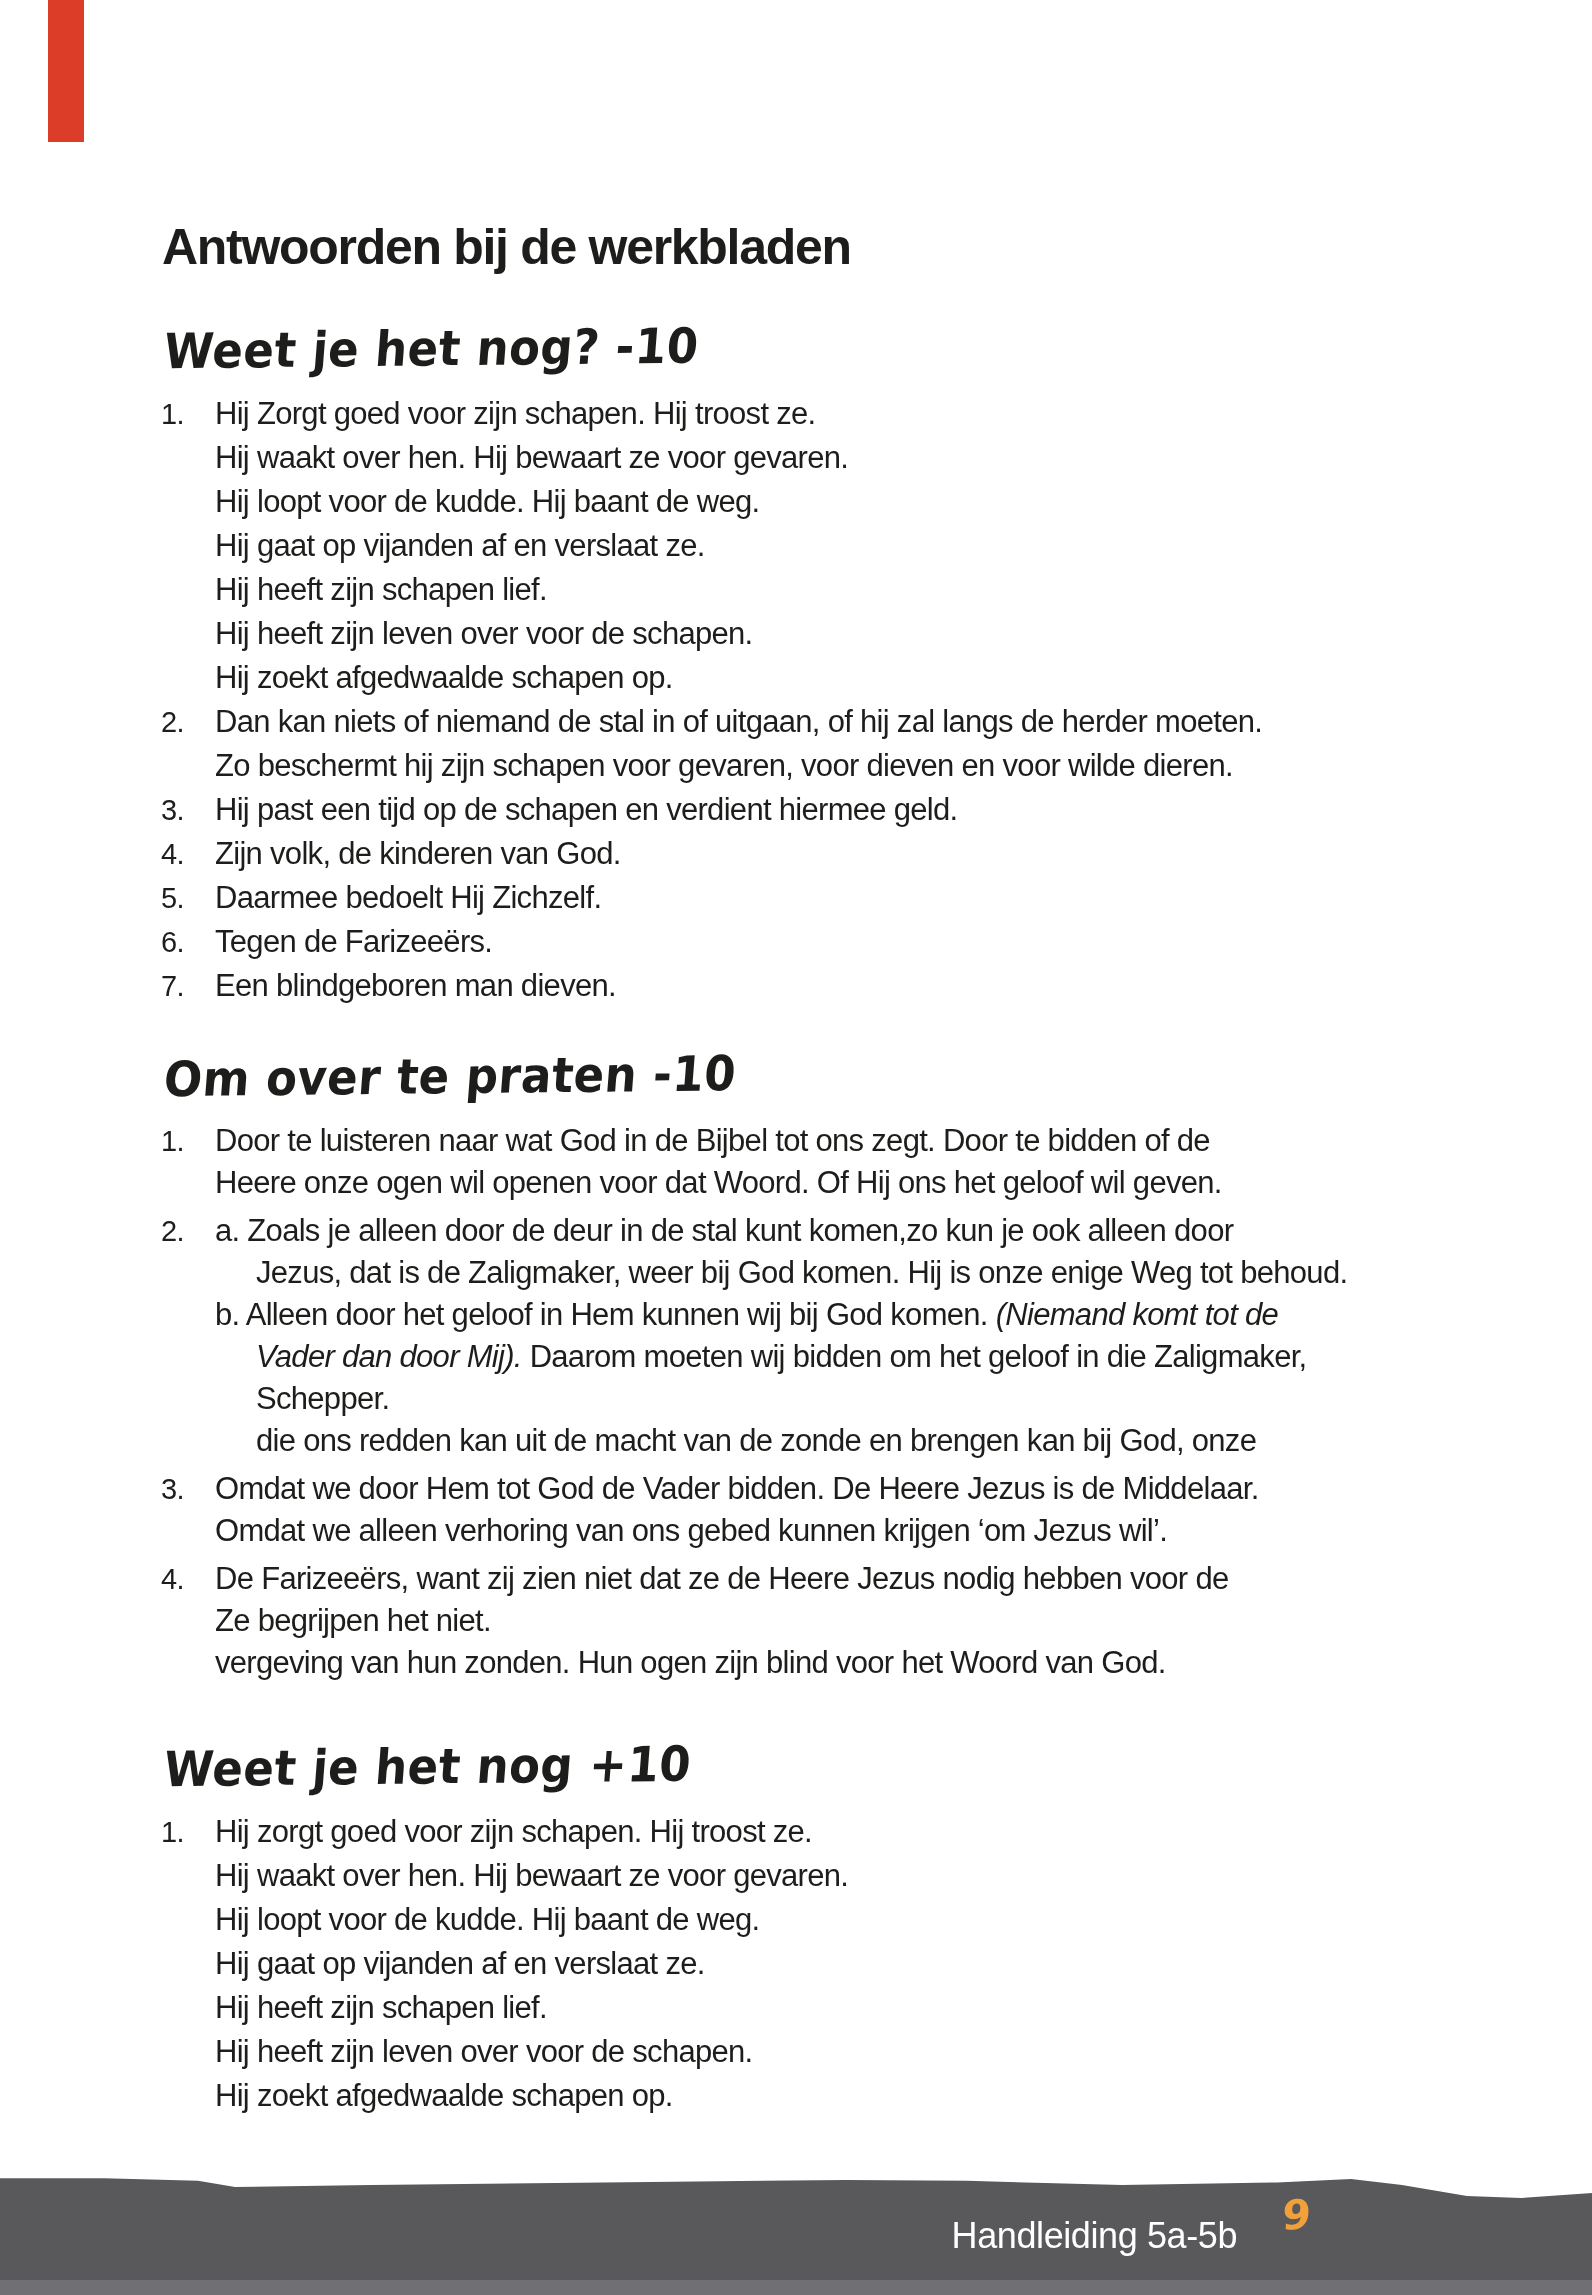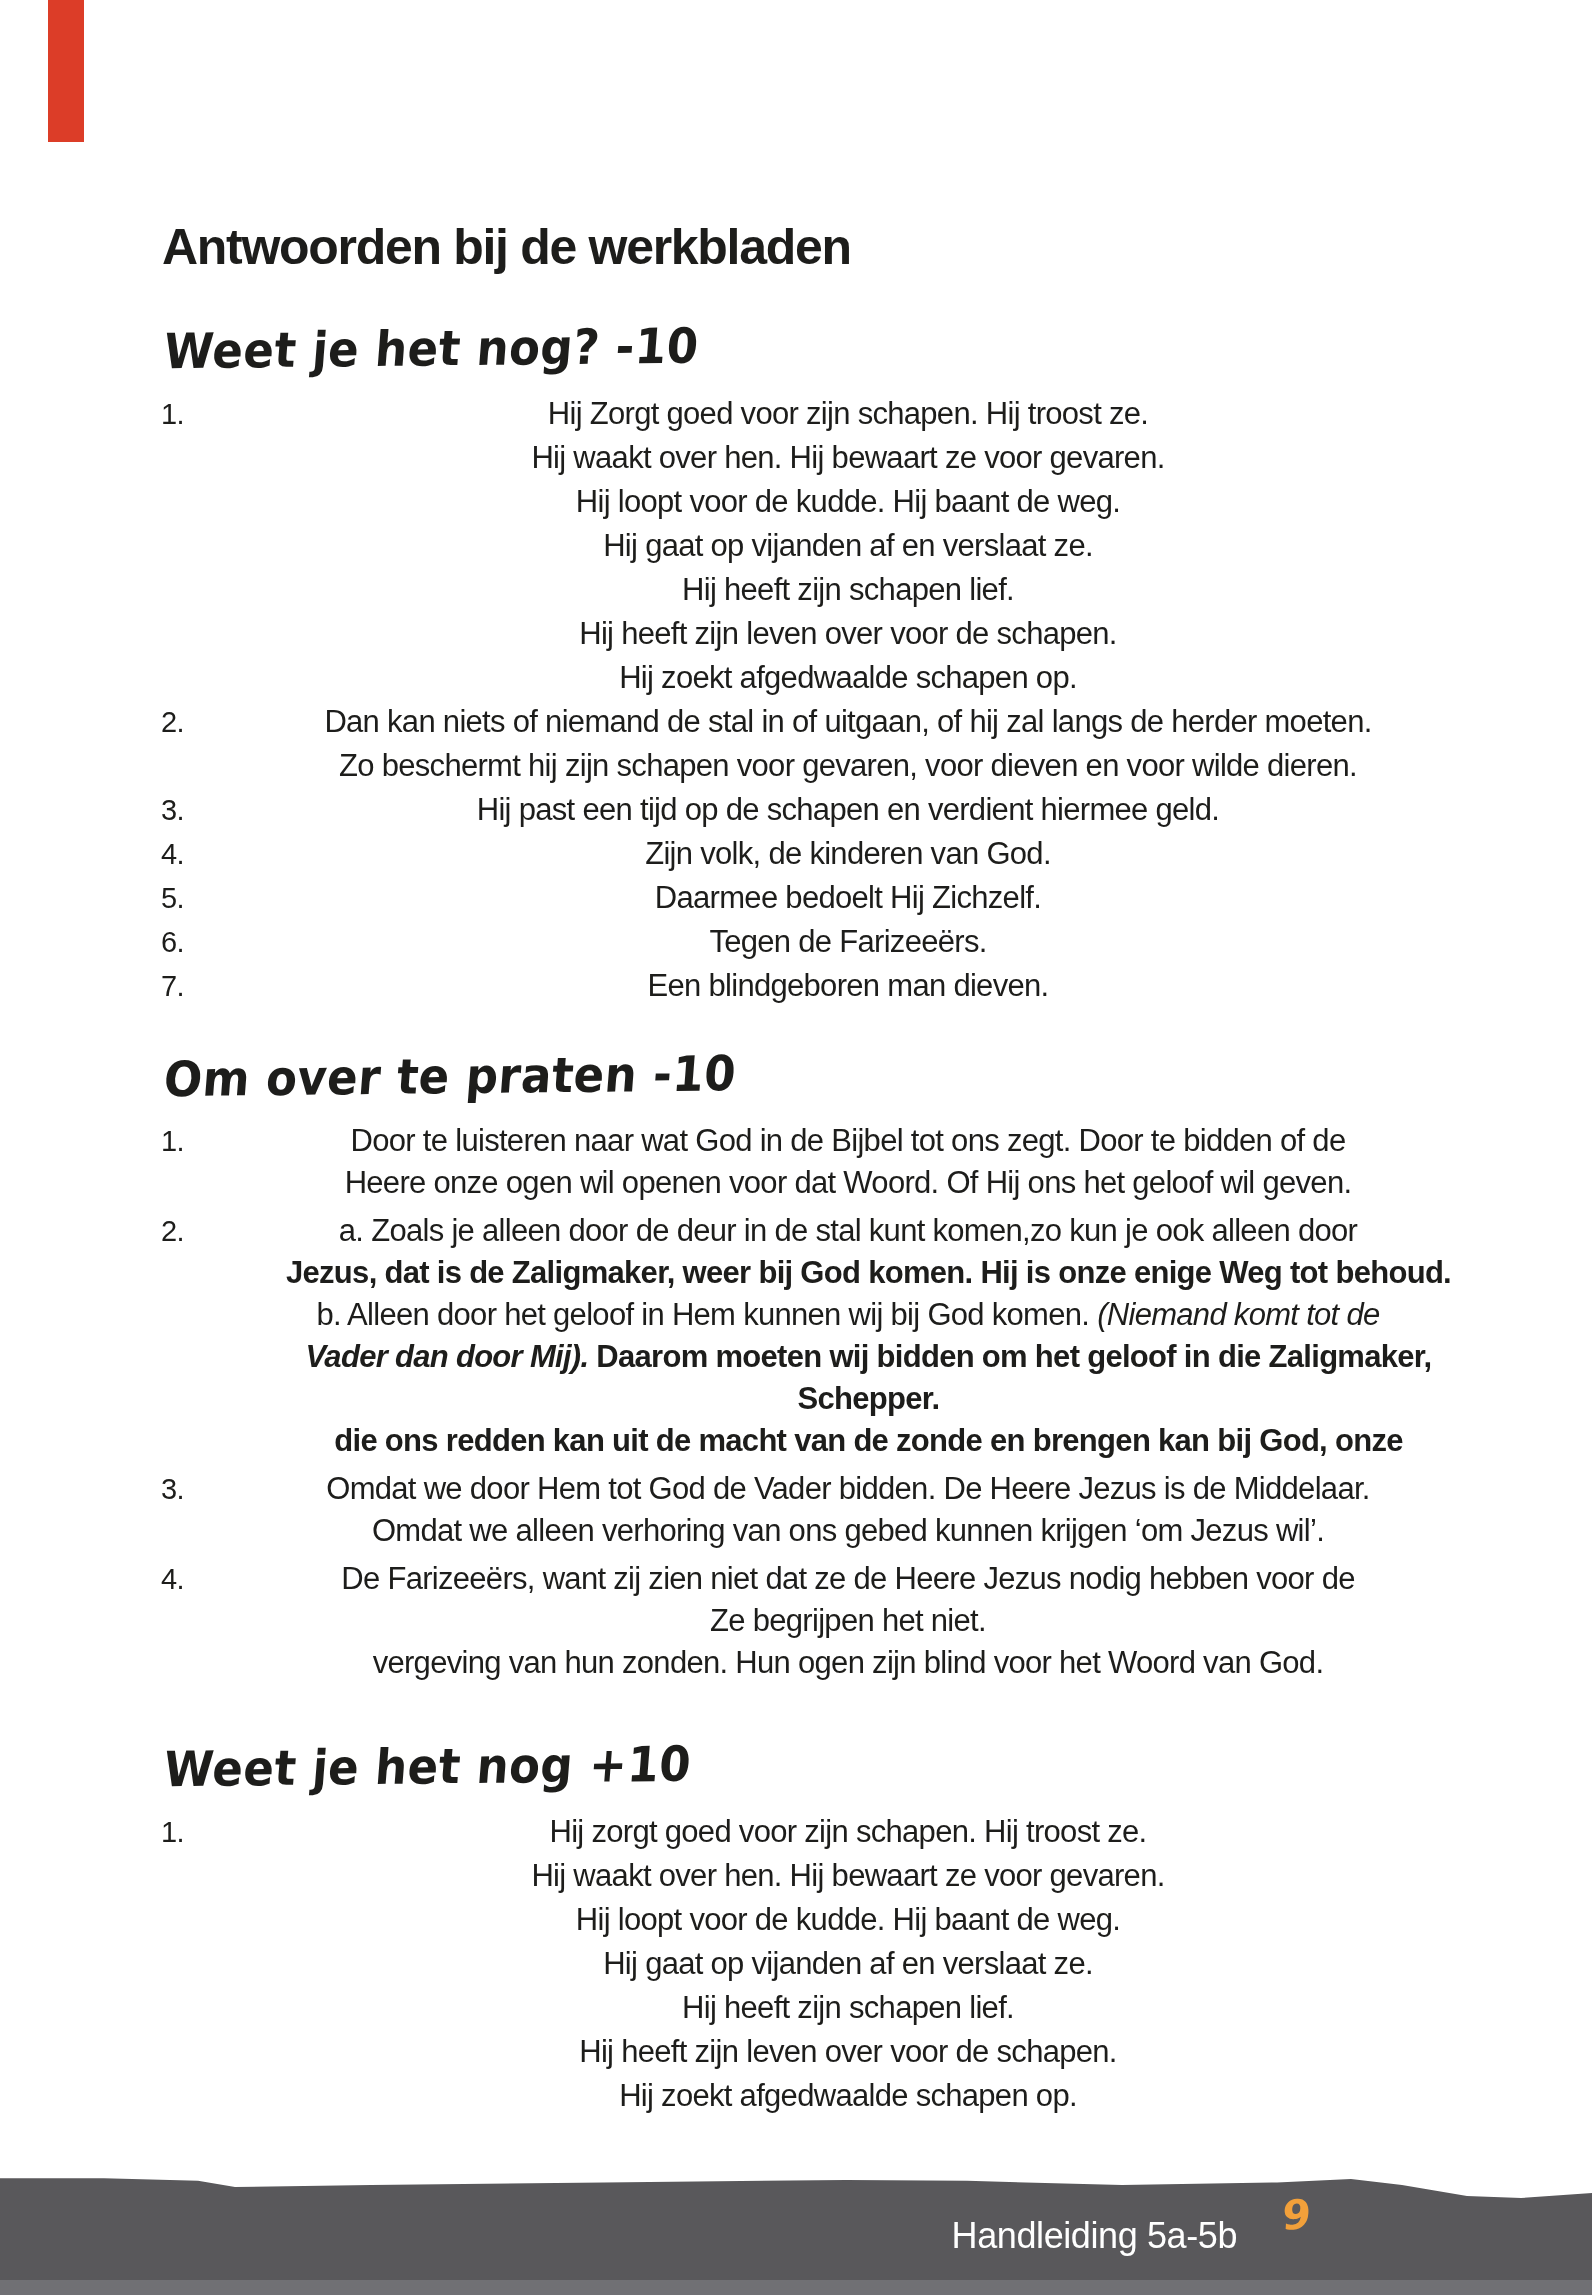--- a/index.html
+++ b/index.html
@@ -33,23 +33,23 @@
     transform:skewX(-5deg) rotate(-0.6deg) scaleY(1.08);
     transform-origin:left bottom;
   }
   .heading .marker{font-size:45px;}
 
   .list{font-size:31px;letter-spacing:-0.7px;line-height:44px;}
   .sec-1 .list{line-height:42px;}
   .item{display:flex;}
   .sec-1 .item{margin-bottom:6px;}
   .num{flex:0 0 54px;font-size:29px;}
-  .lines{flex:1;text-align:center;}
+  .lines{flex:1;}
   .line{white-space:nowrap;}
-  .line.indent{padding-left:41px;font-weight:bold;}
+  .line.indent{padding-left:41px;}
   .ital{font-style:italic;}
 
   
   .footer-bar{
     position:absolute;left:0;top:2173px;width:1592px;height:123px;
     clip-path:polygon(0px 5.2px,104px 5.2px,198px 7.8px,235px 14px,371px 12px,
       604px 9.5px,846px 7px,967px 7.8px,1122px 12px,1277px 9.5px,1351px 6px,
       1402px 12px,1467px 23px,1521px 25px,1592px 20px,1592px 123px,0px 123px);
   }
   .footer-strip{position:absolute;left:0;top:2280px;width:1592px;height:15.5px;}

